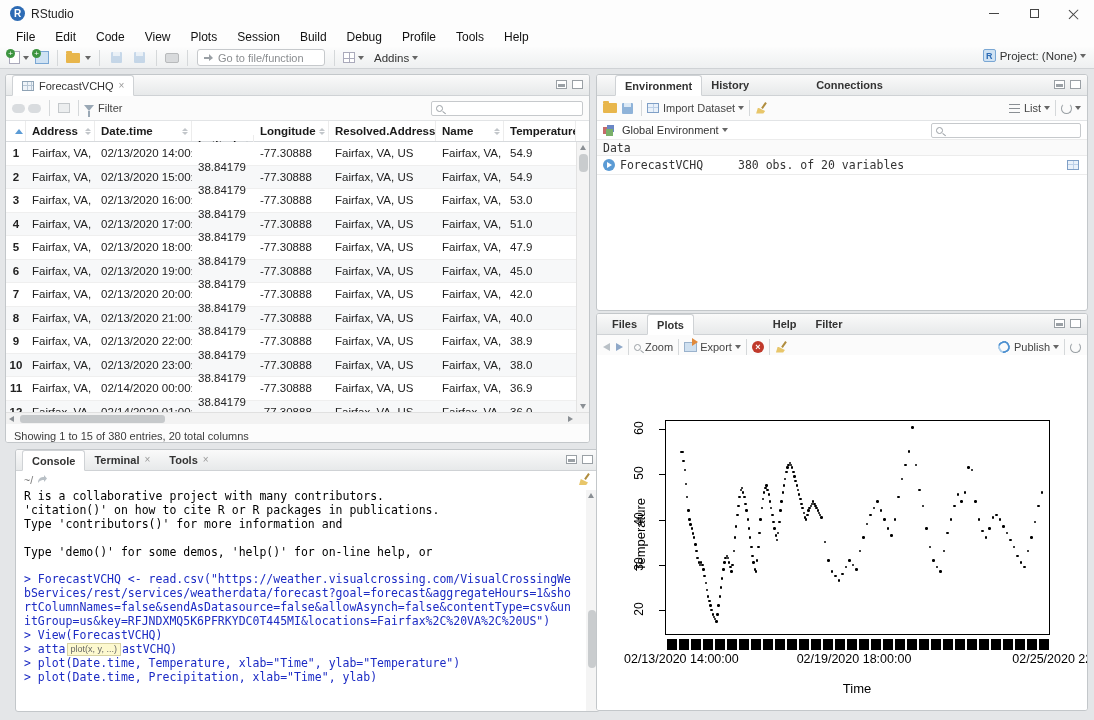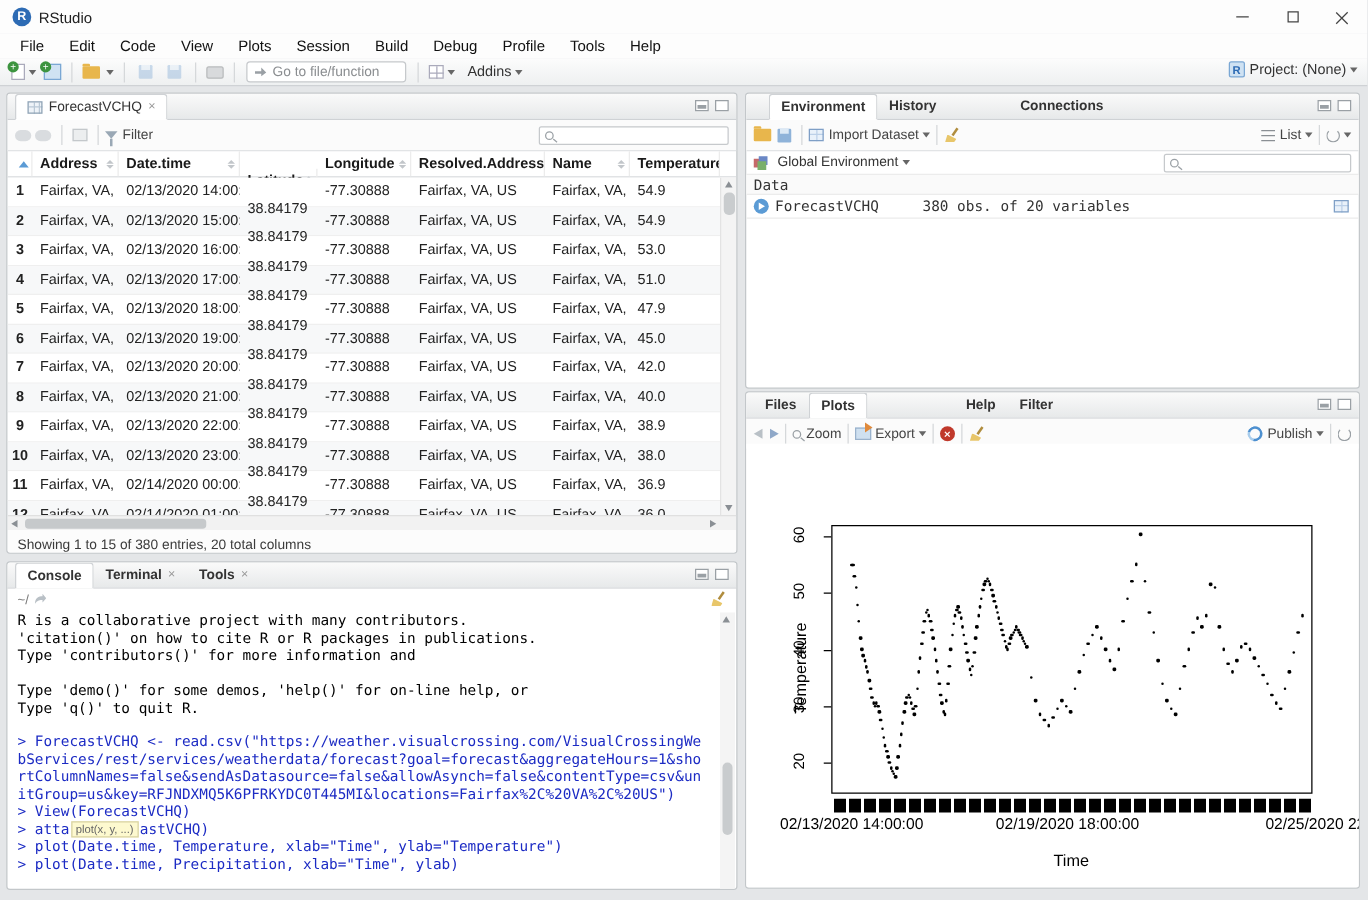--- a/index.html
+++ b/index.html
@@ -33,21 +33,21 @@
   .caret { width:0; height:0; border-left:3.5px solid transparent; border-right:3.5px solid transparent; border-top:4px solid #666; margin-left:3px; }
   .goto-box { display:flex; align-items:center; background:#fff; border:1px solid #c6c9cc; border-radius:3px; height:17px; width:128px; margin:0 4px; padding:0 5px; }
   .goto-box input { border:none; outline:none; font-size:11px; width:100px; color:#444; font-family:"Liberation Sans",sans-serif; background:transparent; }
   .goto-box input::placeholder { color:#8a8d90; }
   .proj-btn { position:absolute; right:8px; top:2px; display:flex; align-items:center; font-size:11.5px; color:#333; }
   .proj-icon { width:13px; height:13px; background:#cfe2f3; border:1px solid #7aa7d4; border-radius:2px; color:#2d6bb4; font-size:9px; font-weight:bold; display:flex; align-items:center; justify-content:center; margin-right:4px; }
 
   
   .pane { position:absolute; background:#fff; border:1px solid #c3c7ca; border-radius:3px; overflow:hidden; }
   #pane-viewer  { left:5px;  top:74px;  width:585px; height:369px; }
-  #pane-console { left:5px;  top:449px; width:585px; height:263px; }
+  #pane-console { left:15px;  top:449px; width:585px; height:263px; }
   #pane-env     { left:596px; top:74px; width:492px; height:237px; }
   #pane-plots   { left:596px; top:313px; width:492px; height:398px; }
 
   .tabstrip { height:21px; background:linear-gradient(#fafafa,#e7e9ea); border-bottom:1px solid #cfd2d5; display:flex; align-items:flex-end; position:relative; }
   .tab { height:21px; display:flex; align-items:center; padding:0 9px; font-size:11px; color:#333; border-right:1px solid transparent; }
   .tab.active { background:#fff; border:1px solid #cfd2d5; border-bottom:1px solid #fff; font-weight:bold; border-radius:3px 3px 0 0; margin-bottom:-1px; }
   .tab .tab-x { color:#999; margin-left:5px; font-size:10px; font-weight:normal; }
   .pane-winbtns { position:absolute; right:6px; top:5px; display:flex; gap:5px; }
   .pw-min { width:11px; height:9px; border:1px solid #9aa0a5; background:#fff; position:relative; }
   .pw-min::after { content:""; position:absolute; left:1px; right:1px; bottom:1px; height:3px; background:#9aa0a5; }
@@ -466,21 +466,20 @@
     <div class="flex-right">
         <div class="broom"></div>
       </div>
   </div>
   <div class="console-text" id="console-text">
       <div class="c-line">R is a collaborative project with many contributors.</div>
       <div class="c-line">'citation()' on how to cite R or R packages in publications.</div>
       <div class="c-line">Type 'contributors()' for more information and</div>
       <div class="c-line">&nbsp;</div>
       <div class="c-line">Type 'demo()' for some demos, 'help()' for on-line help, or</div>
-      <div class="c-line">Type 'q()' to quit R.</div>
       <div class="c-line">&nbsp;</div>
       <div class="c-line cmd">&gt; ForecastVCHQ &lt;- read.csv("https://weather.visualcrossing.com/VisualCrossingWebServices/rest/services/weatherdata/forecast?goal=forecast&amp;aggregateHours=1&amp;shortColumnNames=false&amp;sendAsDatasource=false&amp;allowAsynch=false&amp;contentType=csv&amp;unitGroup=us&amp;key=RFJNDXMQ5K6PFRKYDC0T445MI&amp;locations=Fairfax%2C%20VA%2C%20US")</div>
       <div class="c-line cmd">&gt; View(ForecastVCHQ)</div>
       <div class="c-line cmd"><span>&gt; atta</span><span class="tooltip-box">plot(x, y, ...)</span><span>astVCHQ)</span></div>
       <div class="c-line cmd">&gt; plot(Date.time, Temperature, xlab="Time", ylab="Temperature")</div>
       <div class="c-line cmd">&gt; plot(Date.time, Precipitation, xlab="Time", ylab)</div>
     </div>
   <div class="console-scroll">
     <div class="arr-up" style="left:2px;"></div>
     <div class="cthumb"></div>

